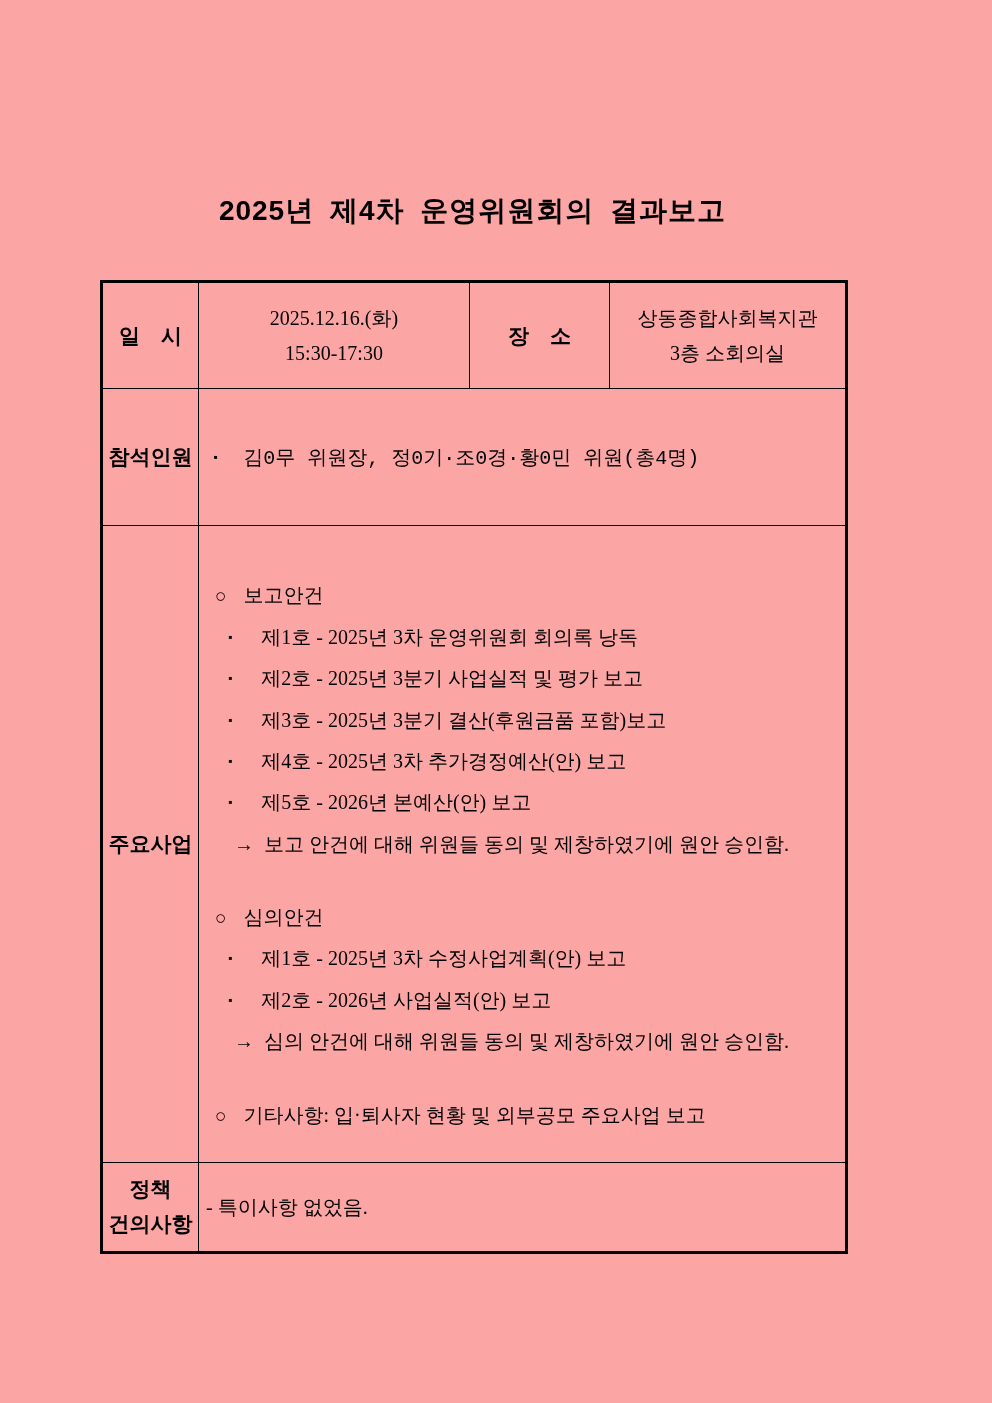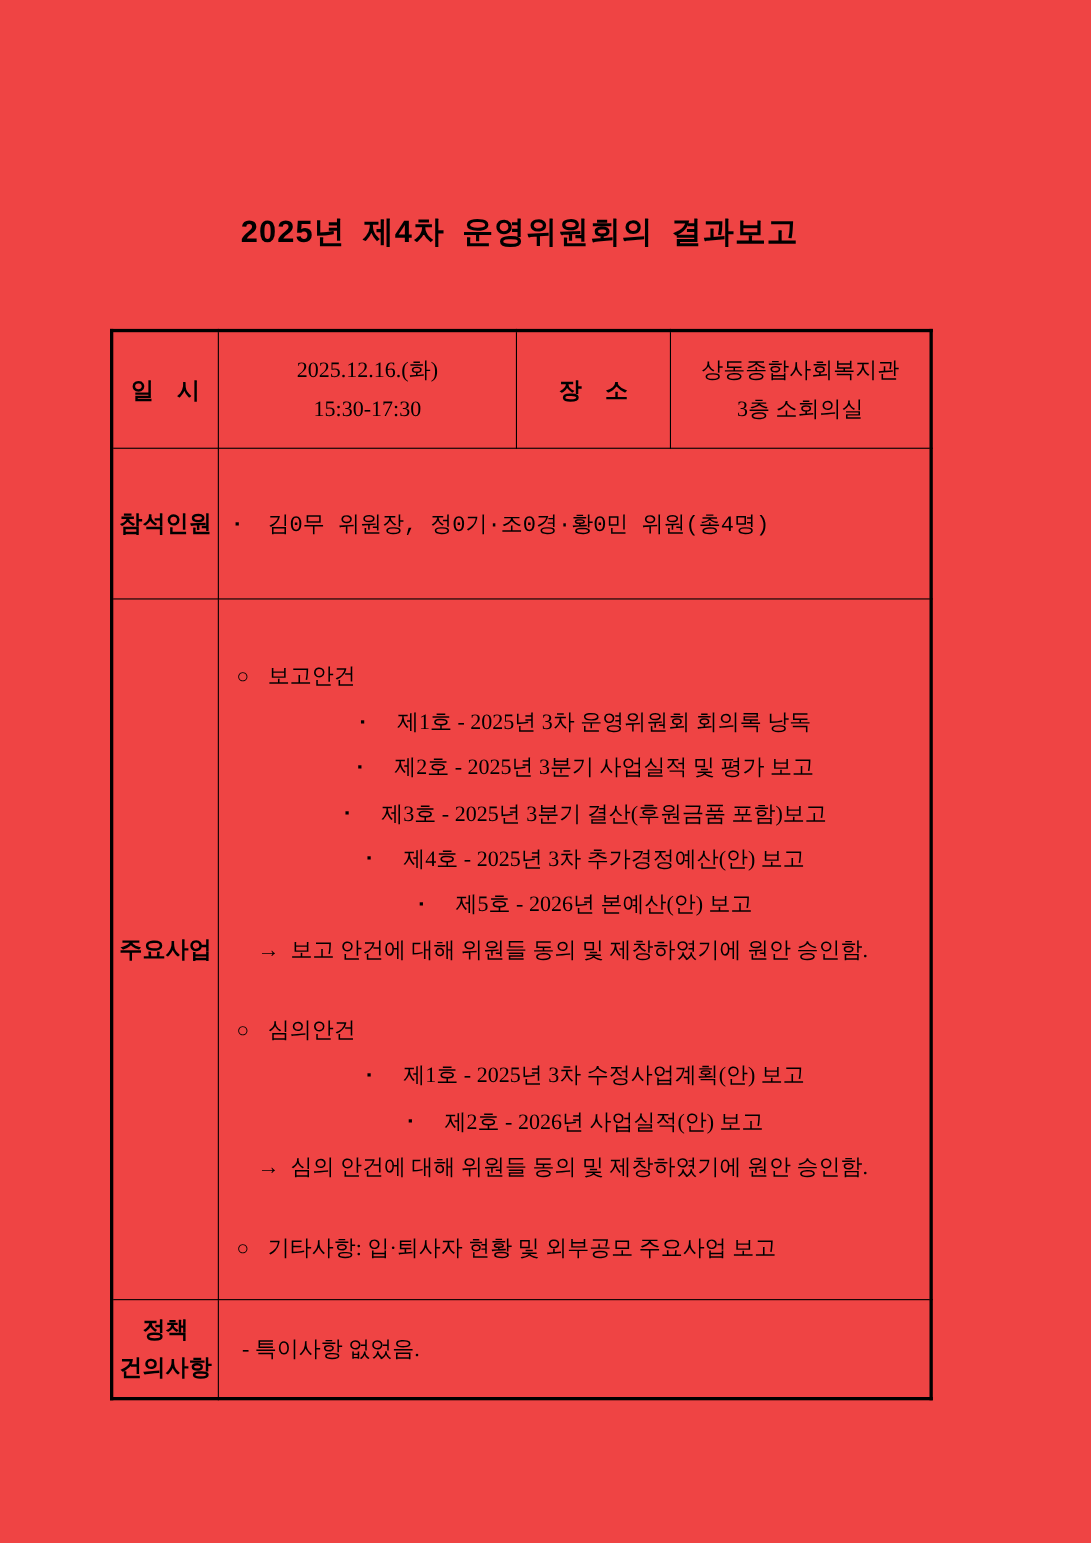--- a/index.html
+++ b/index.html
@@ -5,37 +5,37 @@
   * { margin: 0; padding: 0; box-sizing: border-box; }
   html, body { background: #ffffff; }
   body {
     width: 992px; height: 1403px;
     font-family: "Liberation Serif", "DejaVu Serif", serif;
     color: #000000;
   }
   .page {
     position: relative;
     width: 992px; height: 1403px;
-    background: #ef4444;
+    background: #fca5a5;
     overflow: hidden;
   }
   .doc-title {
     position: absolute;
     left: 100px; top: 192px; width: 745px;
     text-align: center;
     font-family: "Liberation Sans", "DejaVu Sans", sans-serif;
     font-weight: bold;
     font-size: 28px;
     letter-spacing: 1px;
     word-spacing: 7px;
     color: #000000;
   }
   table.doc-table {
     position: absolute;
-    left: 100px; top: 299px;
+    left: 100px; top: 280px;
     width: 745px;
     border-collapse: collapse;
     table-layout: fixed;
     border: 3px solid #000000;
   }
   td {
     border: 1px solid #000000;
     vertical-align: middle;
     font-size: 20px;
   }
@@ -60,26 +60,26 @@
   .minutes-wrap {
     height: 631px;
     display: flex;
     flex-direction: column;
     justify-content: space-evenly;
     padding: 10px 8px 14px 8px;
   }
   .line { white-space: nowrap; }
   .line-section { padding-left: 8px; margin-top: 32px; }
   .line-section .marker { margin-right: 17px; font-size: 19px; }
-  .line-bullet  { padding-left: 21px; text-align: center; }
+  .line-bullet  { padding-left: 21px; }
   .line-bullet .marker { margin-right: 29px; }
   .line-arrow   { padding-left: 27px; }
   .line-arrow .marker { margin-right: 10px; }
   .policy-label { line-height: 35px; }
-  .policy-cell { padding-left: 21px; }
+  .policy-cell { padding-left: 7px; }
 </style>
 </head>
 <body>
 
 <div class="page">
 
   <div class="doc-title">2025년 제4차 운영위원회의 결과보고</div>
 
   <table class="doc-table">
     <colgroup>

